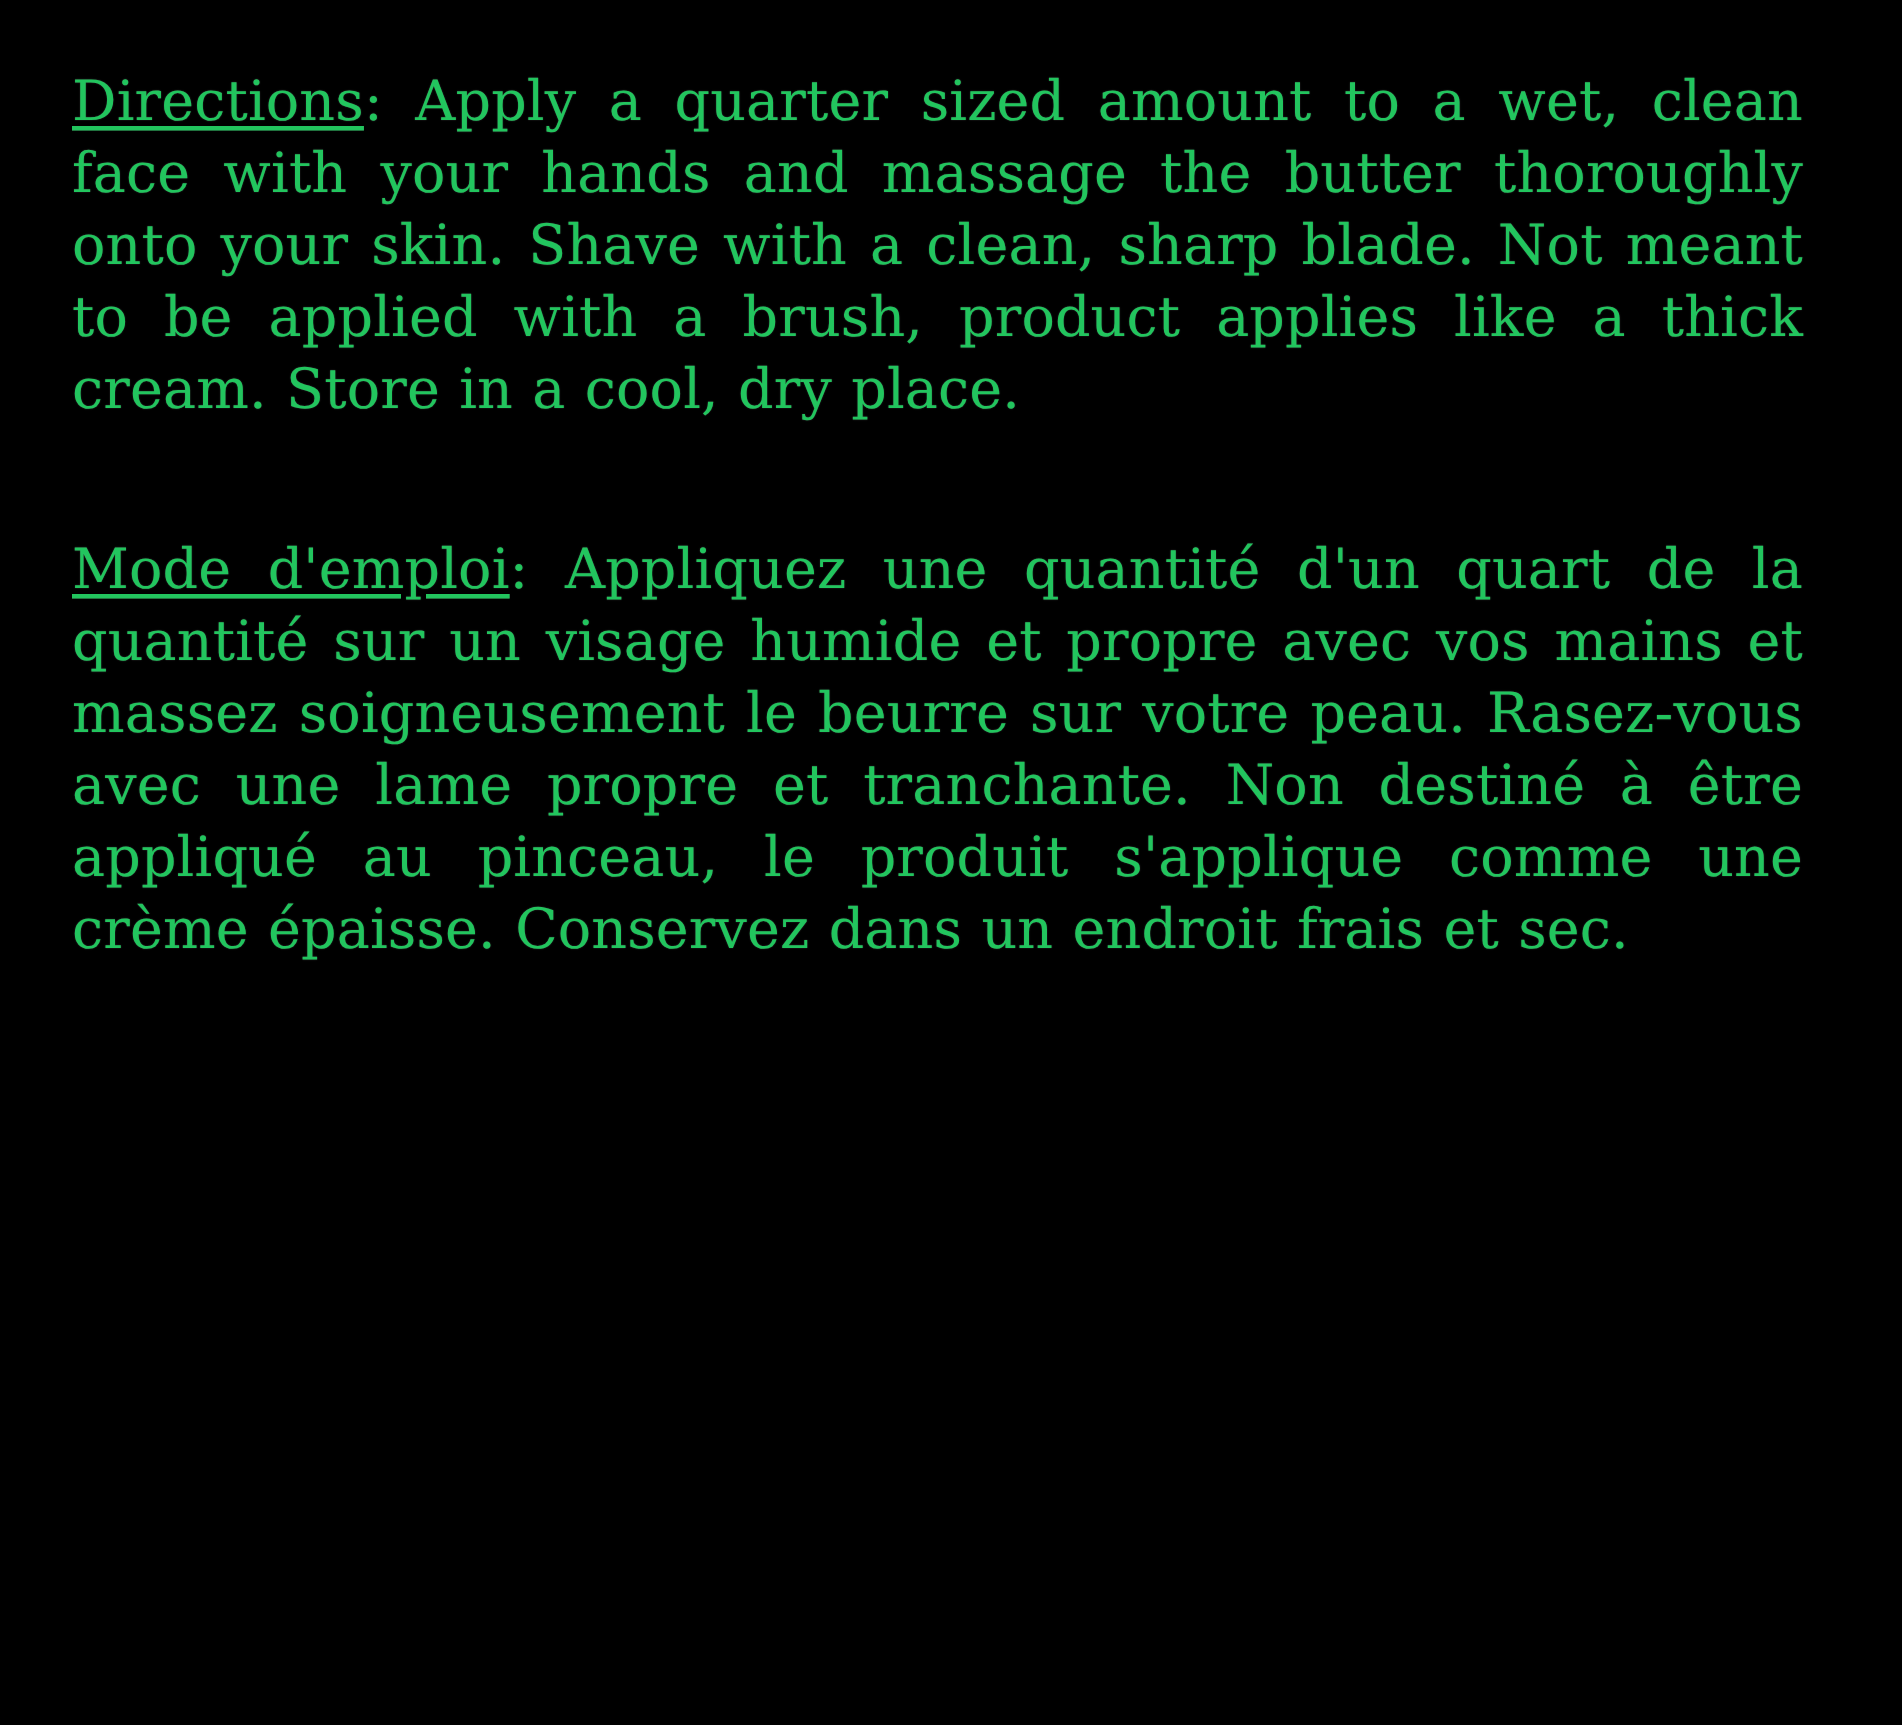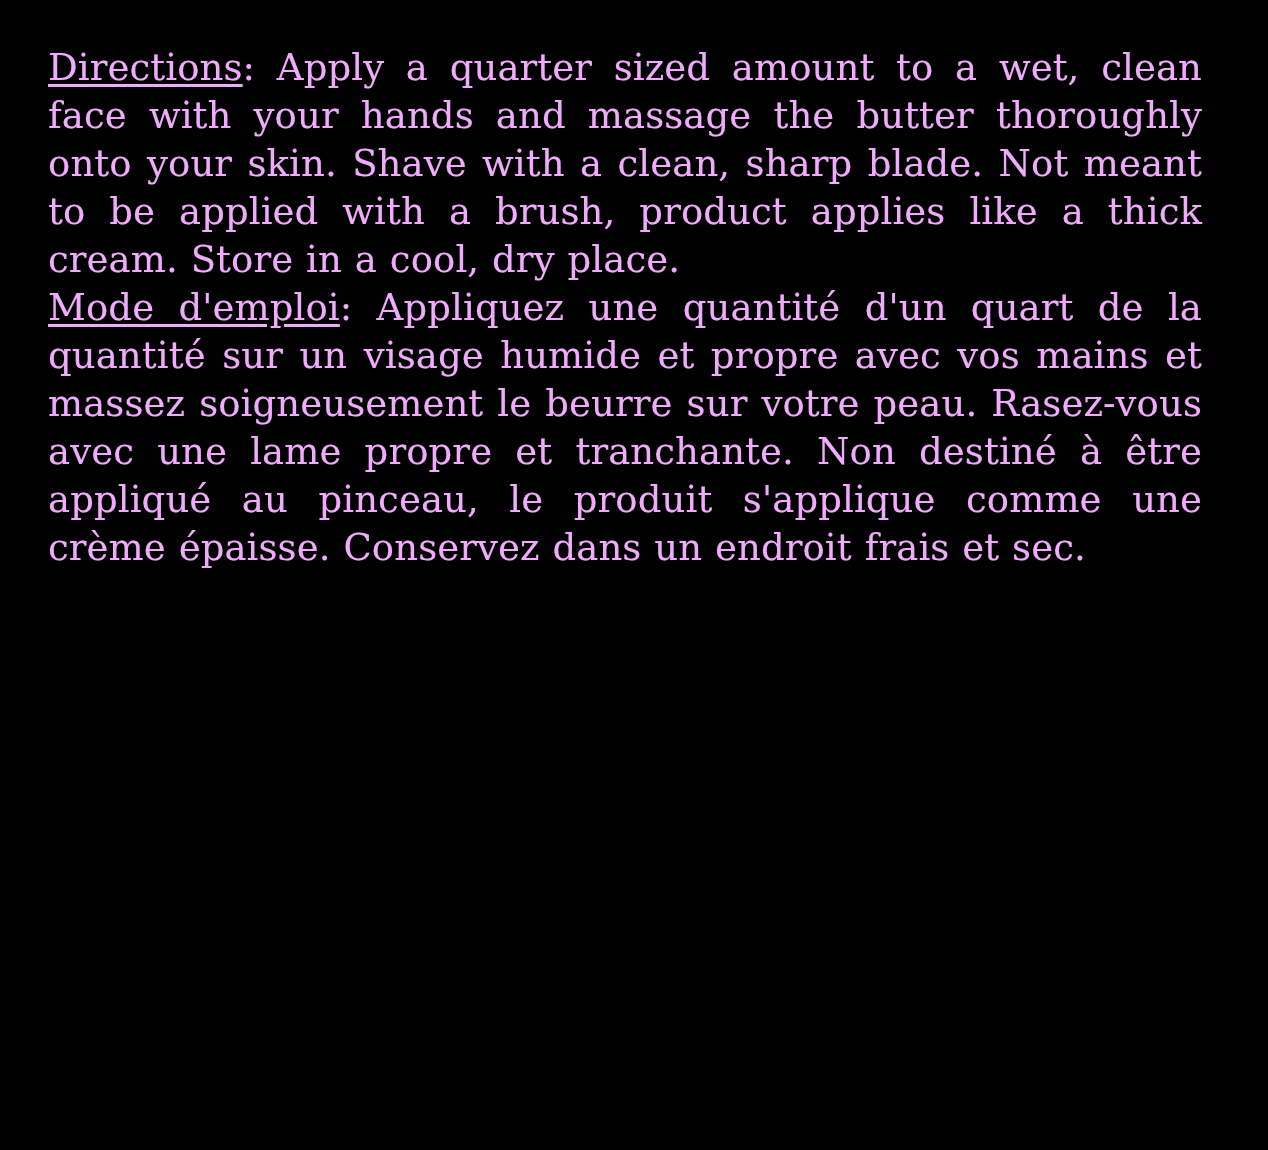--- a/index.html
+++ b/index.html
@@ -18,30 +18,31 @@
     width: 1268px;
     height: 1150px;
     background: #000000;
     box-sizing: border-box;
     padding: 44px 66px 0 48px;
   }
   .block {
     color: #f4f1ec;
   }
   .block + .block {
+    margin-top: 72px;
   }
   .para {
     font-family: "DejaVu Serif", serif;
     font-size: 37px;
     line-height: 48px;
     letter-spacing: 0.1px;
     word-spacing: 1px;
     text-align: justify;
     margin: 0;
-    color: #f0abfc;
+    color: #22c55e;
     text-shadow: 0 0 1px rgba(255,255,255,0.25);
   }
   .para .lead {
     text-decoration: underline;
     text-underline-offset: 4px;
   }
 </style>
 </head>
 <body>
 

